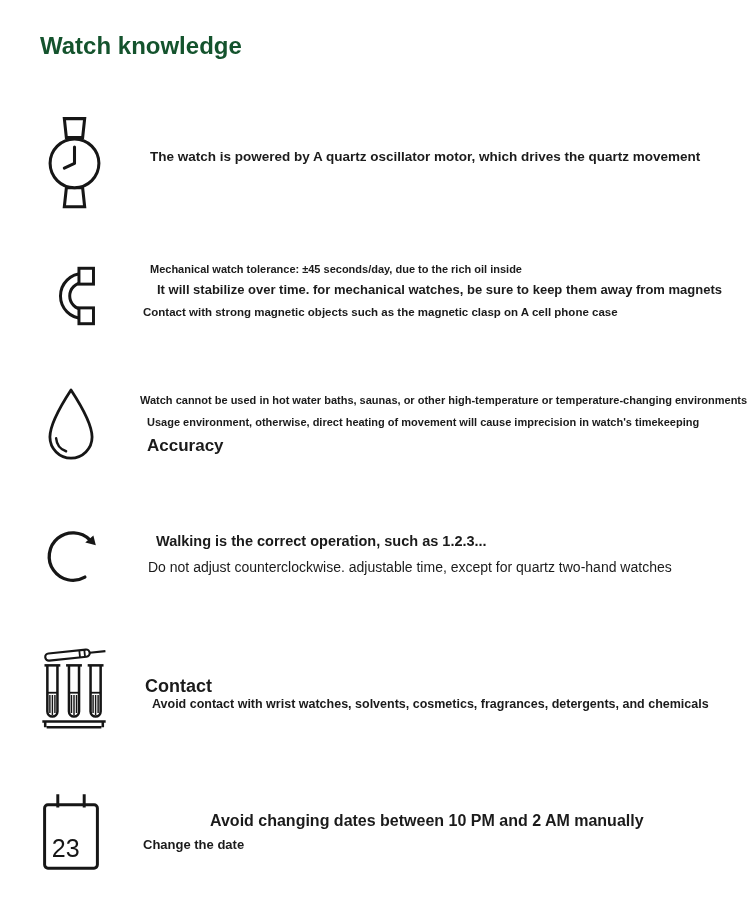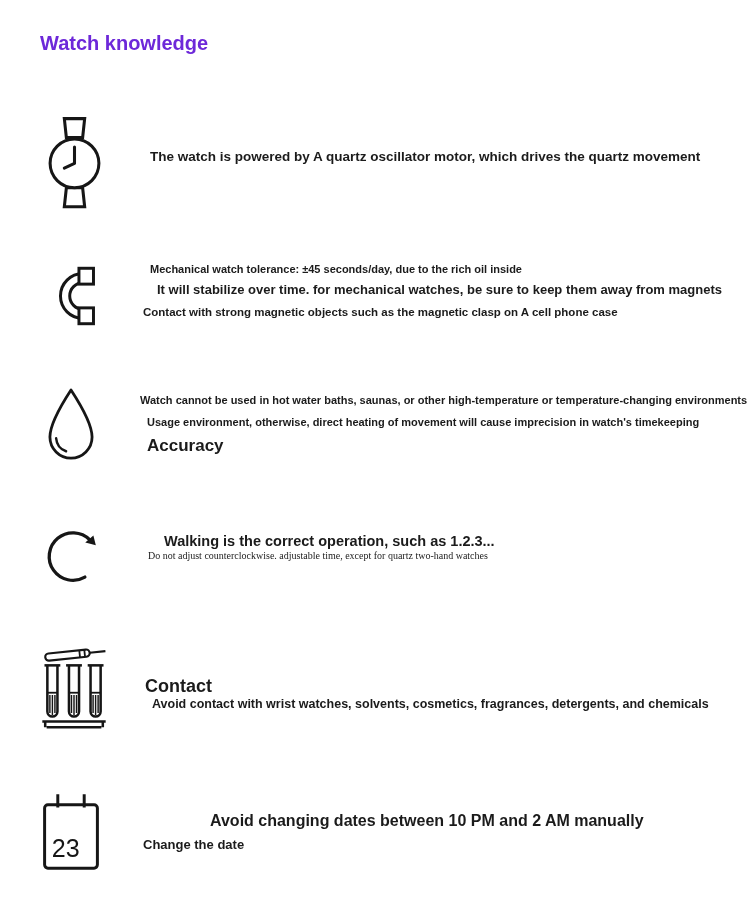--- a/index.html
+++ b/index.html
@@ -7,21 +7,21 @@
     width:750px; height:909px;
     background:#ffffff;
     font-family:"Liberation Sans", sans-serif;
     color:#1a1a1a;
     position:relative;
     overflow:hidden;
   }
   .page { position:absolute; inset:0; }
   .title {
     position:absolute; left:40px; top:32px;
-    font-size:20px; font-weight:700; margin:0; color:#6d28d9;
+    font-size:24px; font-weight:700; margin:0; color:#14532d;
   }
   .icon { position:absolute; }
   .icon svg { display:block; }
   .textblock { position:absolute; left:140px; }
   .line { white-space:nowrap; color:#1b1b1b; line-height:1.15; }
   .w700 { font-weight:700; }
   .w600 { font-weight:600; }
   .w500 { font-weight:500; }
   svg .ln { fill:none; stroke:#161616; }
   svg .fw { fill:#ffffff; stroke:#161616; }
@@ -70,22 +70,22 @@
     <div class="line w700" style="font-size:17px; margin-left:7px; margin-top:8px;">Accuracy</div>
   </div>
 
   <div class="icon" style="left:40px; top:521px; width:66px; height:66px;">
     <svg viewBox="0 0 100 100" width="66" height="66">
       <path class="ln" stroke-width="5" stroke-linecap="round" d="M 68 85 A 36 36 0 1 1 75.5 28.5"></path>
       <polygon points="84.6,36.6 80.9,22.1 68.6,32.4" fill="#161616"></polygon>
     </svg>
   </div>
   <div class="textblock" style="top:524px;">
-    <div class="line w700" style="font-size:14.5px; margin-left:24px; margin-top:9px;">Walking is the correct operation, such as 1.2.3...</div>
-    <div class="line w500" style="font-size:10px; margin-left:8px; font-family:Liberation Serif, serif;">Do not adjust counterclockwise. adjustable time, except for quartz two-hand watches</div>
+    <div class="line w700" style="font-size:14.5px; margin-left:16px; margin-top:9px;">Walking is the correct operation, such as 1.2.3...</div>
+    <div class="line w500" style="font-size:14px; margin-left:8px; margin-top:9px;">Do not adjust counterclockwise. adjustable time, except for quartz two-hand watches</div>
   </div>
 
   <div class="icon" style="left:38px; top:645px; width:72px; height:94px;">
     <svg viewBox="0 0 100 130" width="72" height="94">
       <g transform="rotate(-6 48 14)">
         <rect class="fw" stroke-width="3" x="10" y="8" width="62" height="10" rx="5"></rect>
         <path class="ln" stroke-width="2.5" d="M 58 8 V 18 M 65 8 V 18"></path>
         <path class="ln" stroke-width="3" d="M 72 13 H 94"></path>
       </g>
       <g>

